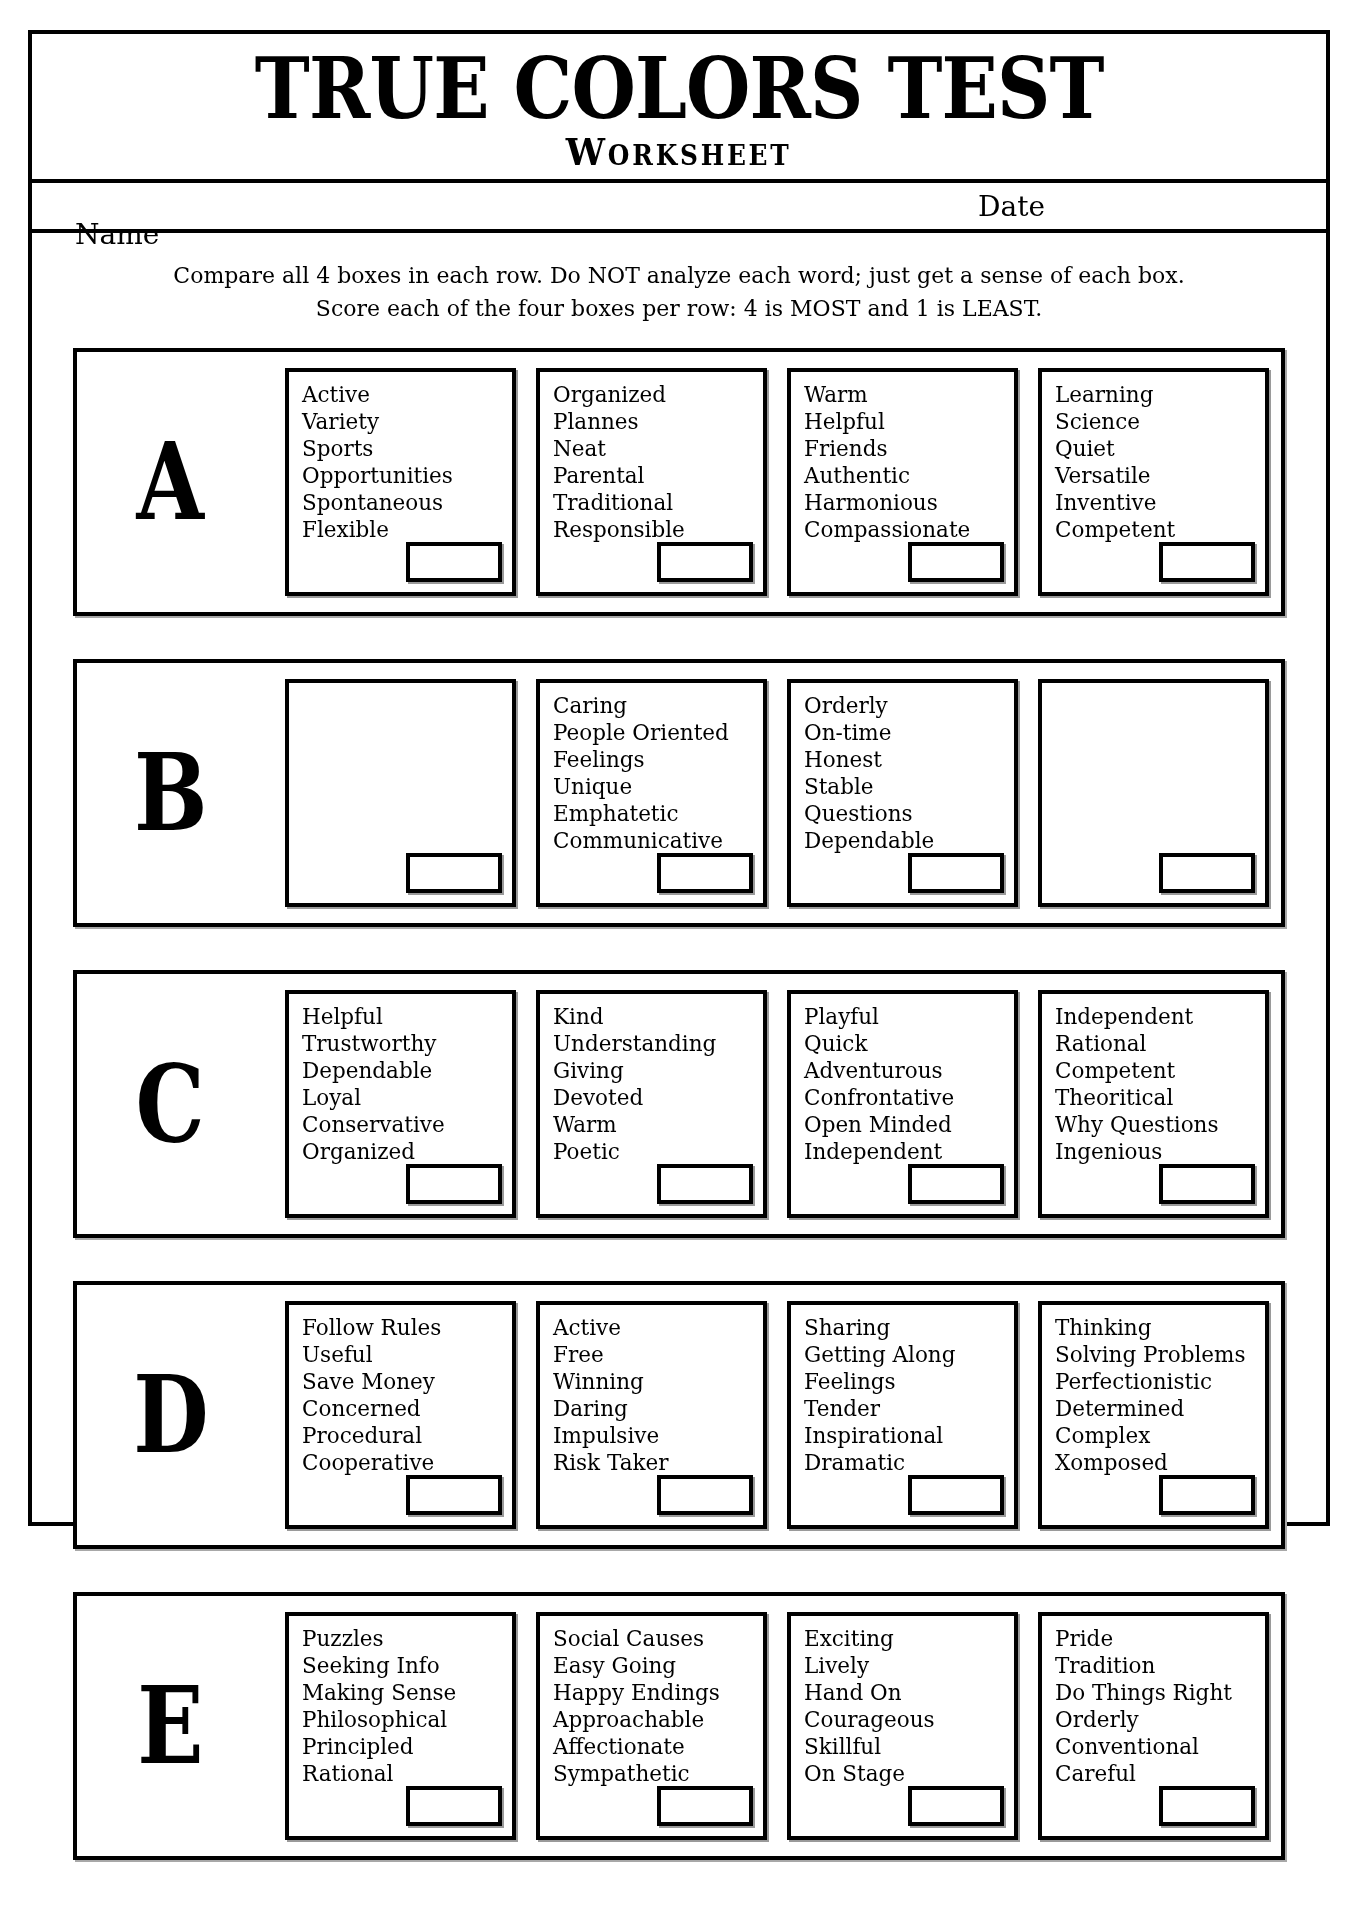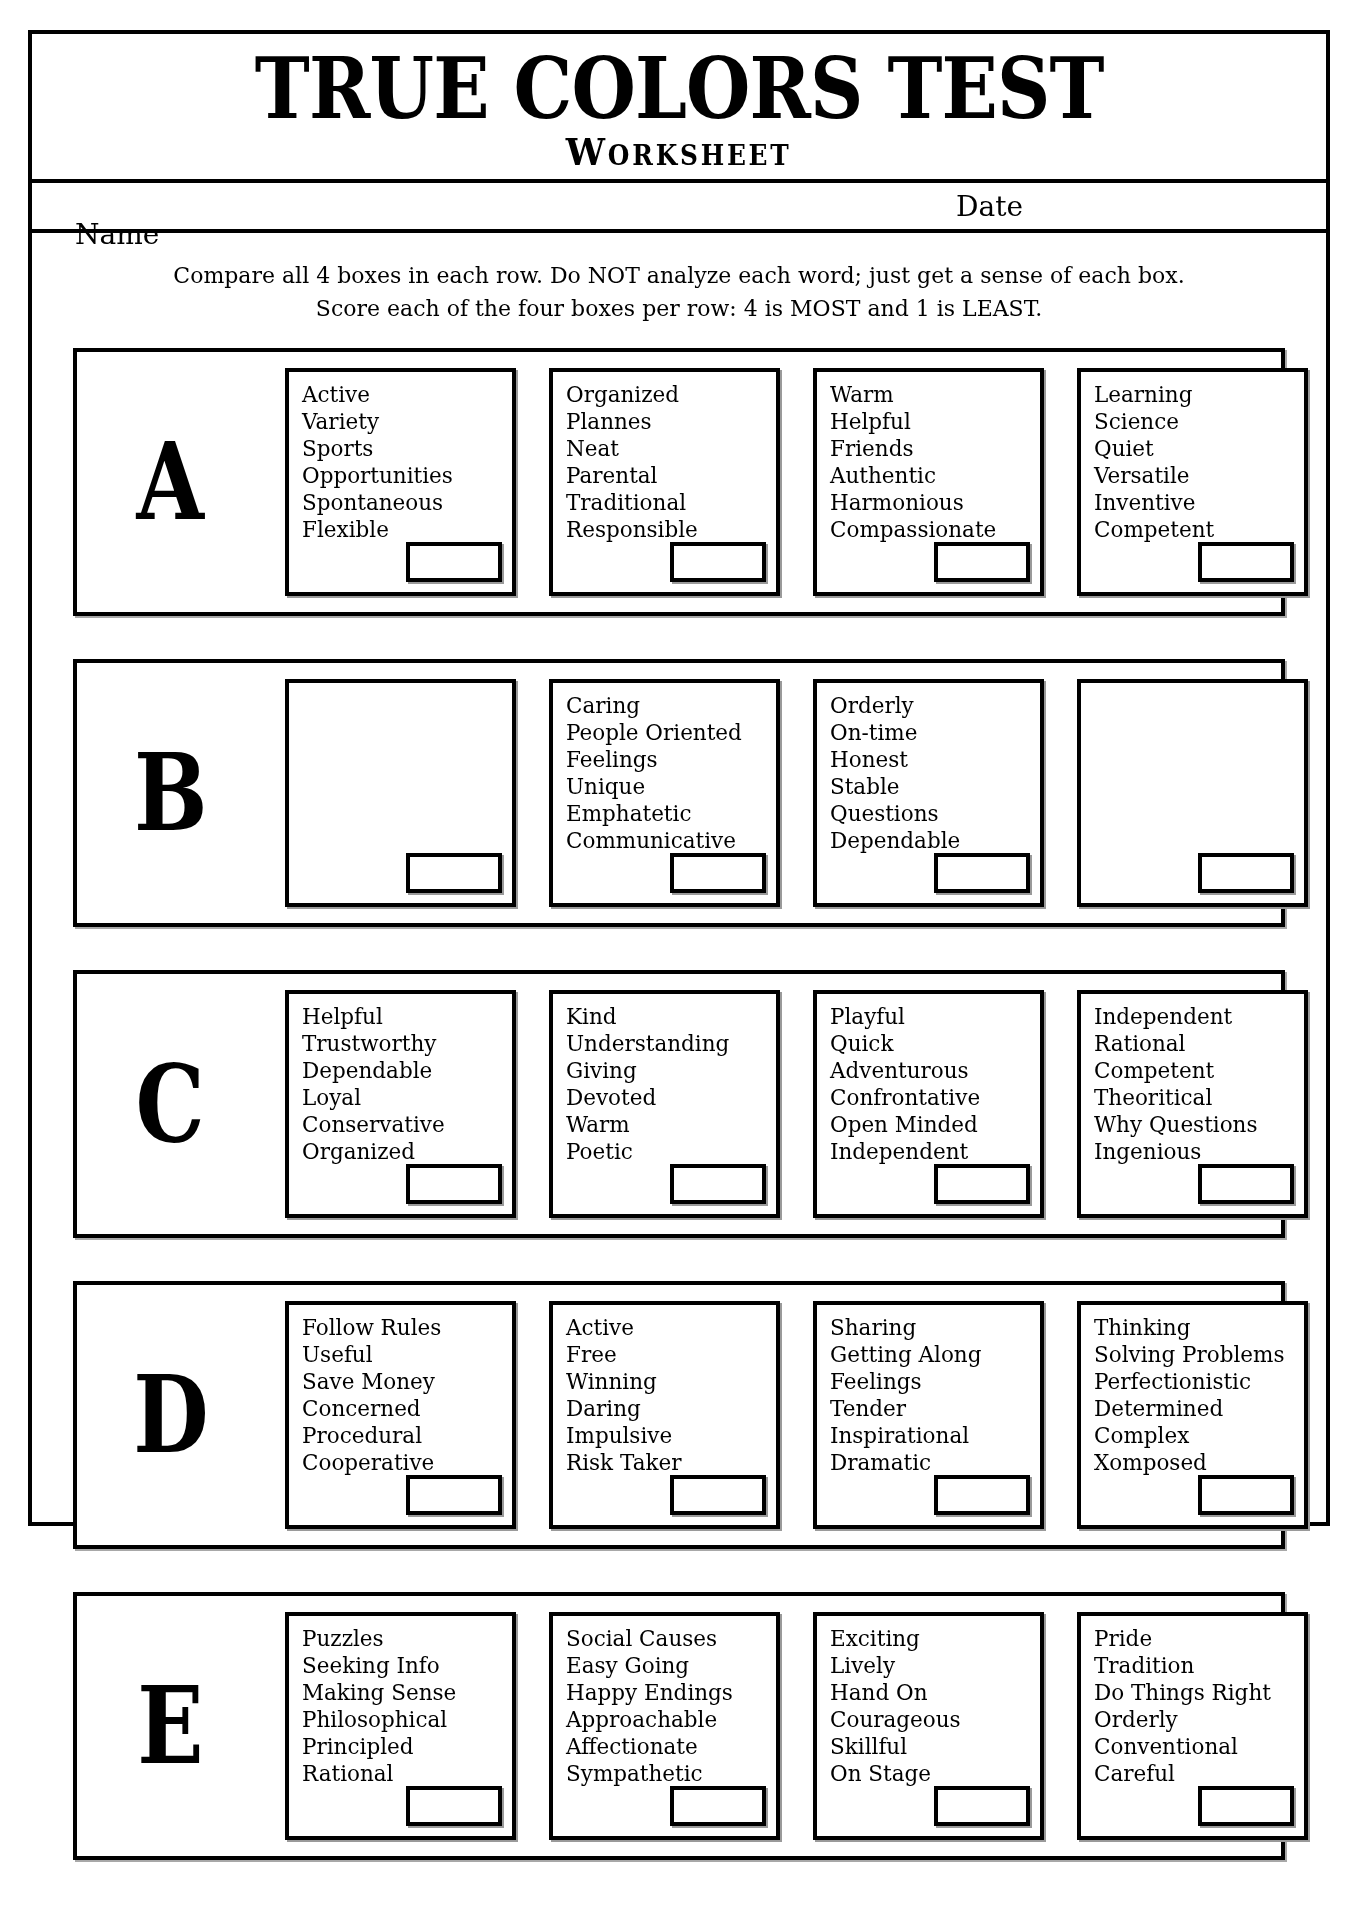--- a/index.html
+++ b/index.html
@@ -68,21 +68,21 @@
     position: absolute;
     left: 43px;
     top: 16px;
     height: 100%;
     display: flex;
     align-items: center;
     margin-top: 12px;
   }
   .date-cell {
     position: absolute;
-    left: 924px;
+    left: 946px;
     top: 0;
     height: 100%;
     display: flex;
     align-items: center;
   }
   
   .instructions {
     margin-top: 26px;
     text-align: center;
     font-size: 22px;
@@ -112,21 +112,21 @@
   }
   .letter {
     font-size: 106px;
     font-weight: bold;
     line-height: 1;
     transform: scaleX(0.82);
     transform-origin: center;
   }
   .boxes {
     display: flex;
-    gap: 33px;
+    gap: 20px;
     margin-top: 16px;
     padding-left: 21px;
   }
   .word-box {
     width: 231px;
     height: 228px;
     flex: 0 0 231px;
     border: 4px solid #000;
     box-sizing: border-box;
     position: relative;

